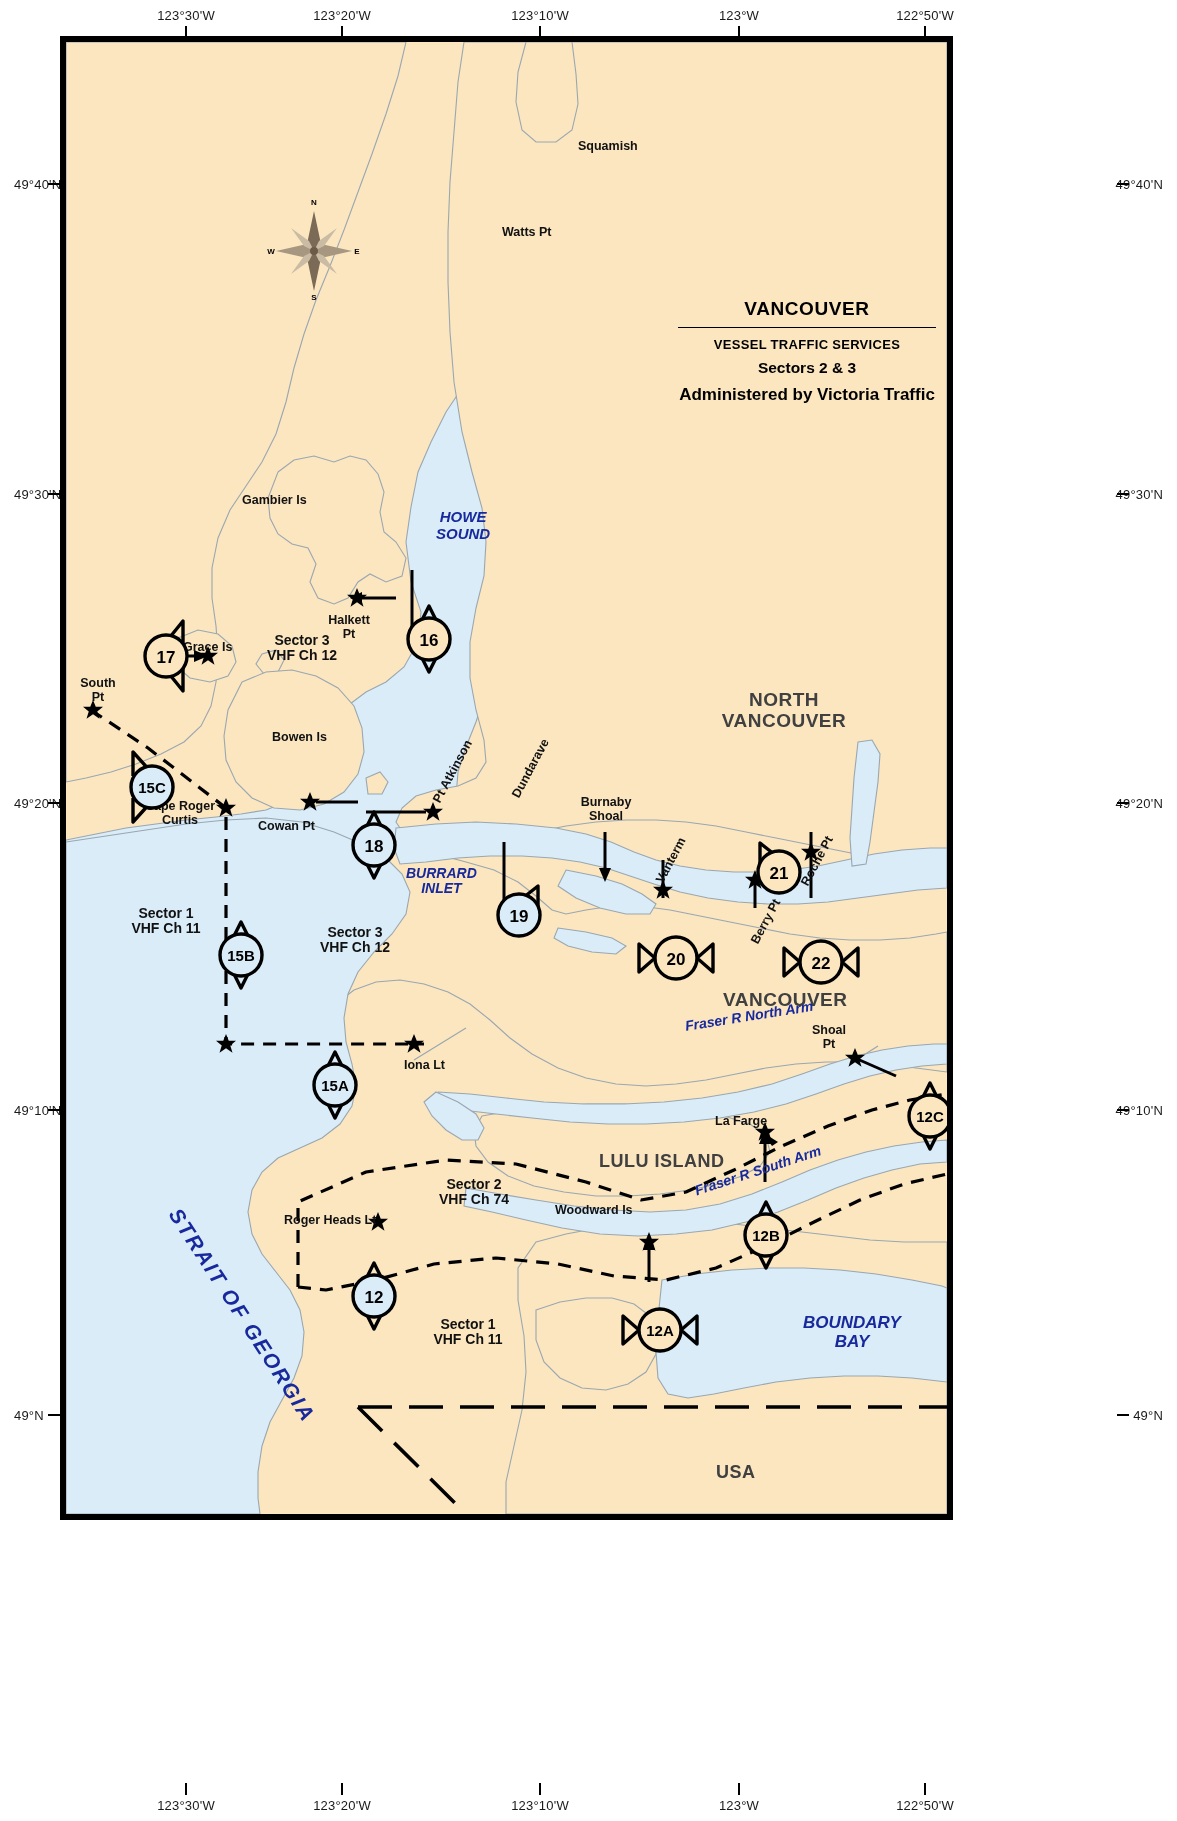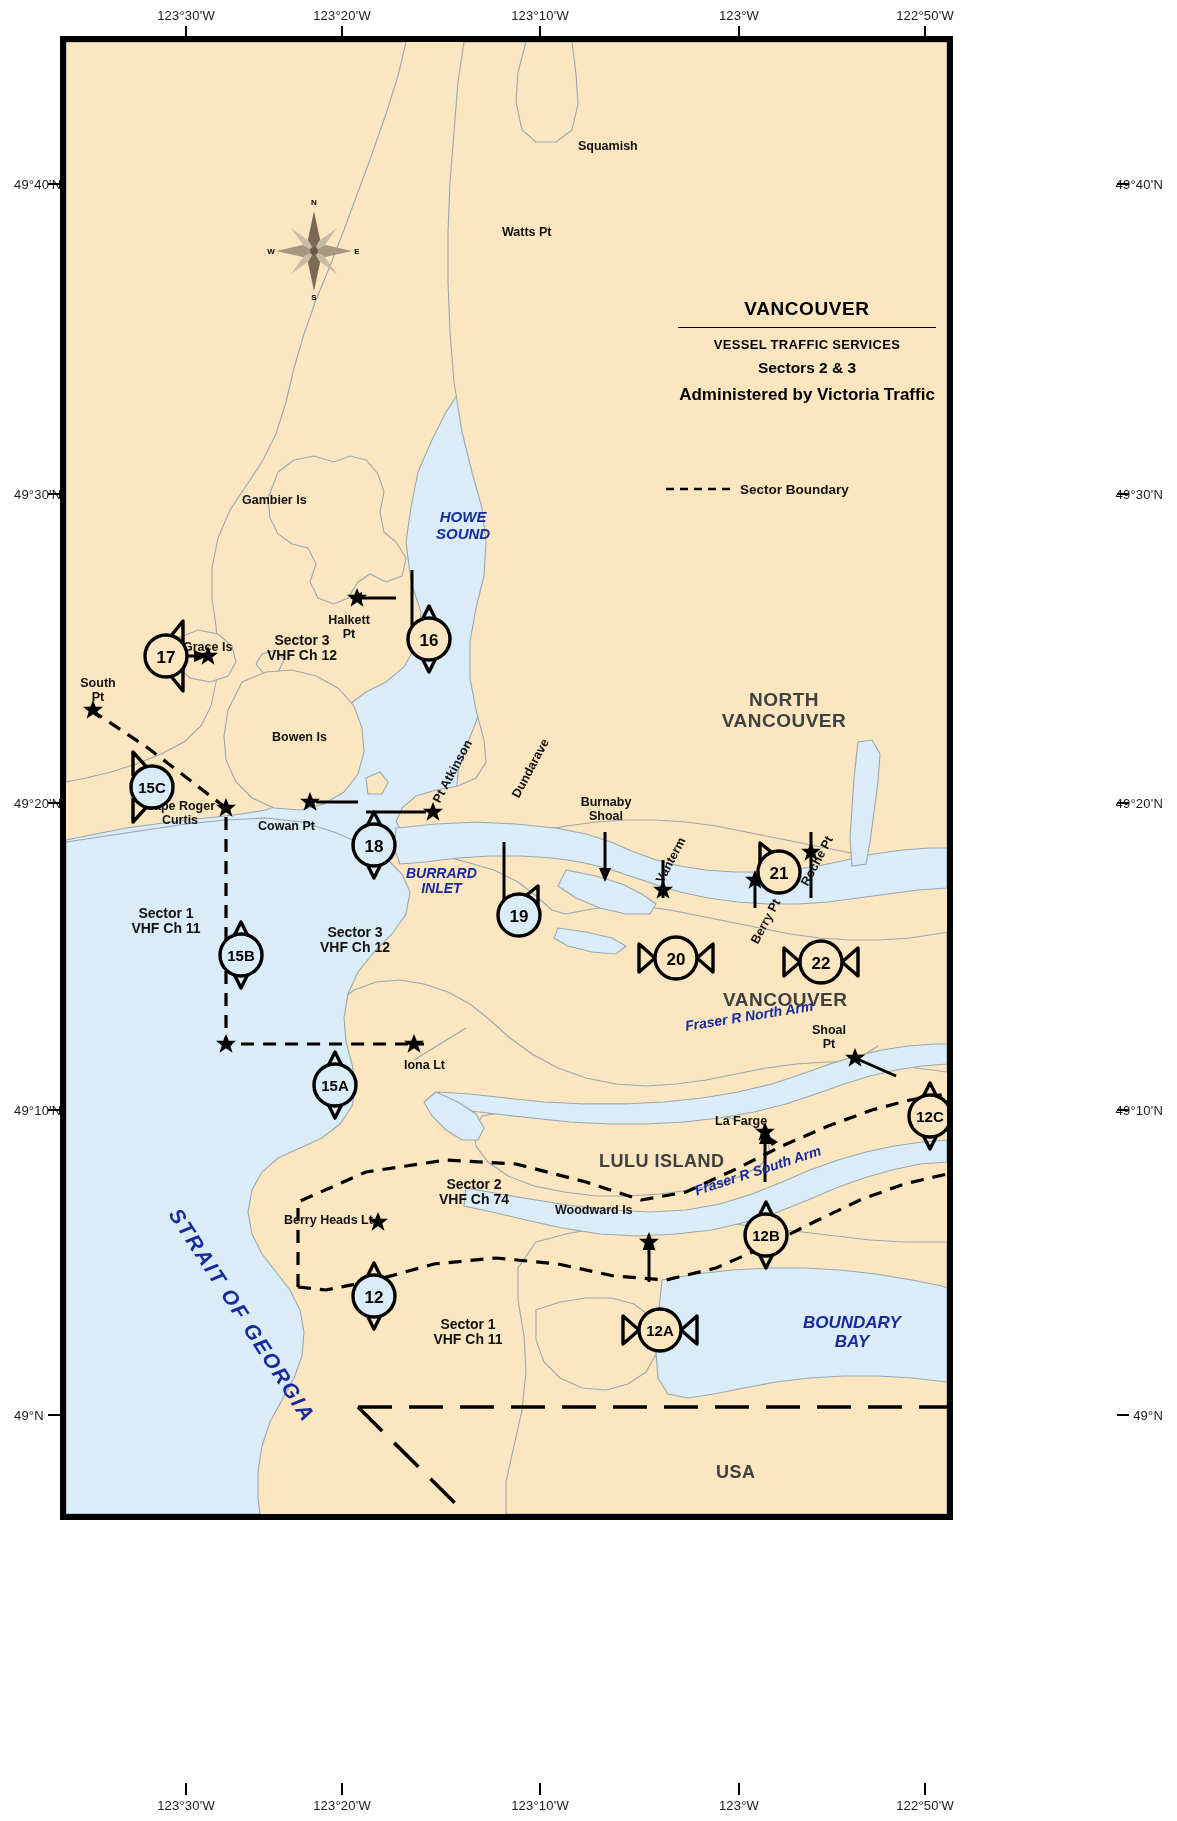--- a/index.html
+++ b/index.html
@@ -368,28 +368,20 @@
 
     <div id="titleblock">
       <div class="t1">VANCOUVER</div>
       <hr>
       <div class="t2">VESSEL TRAFFIC SERVICES</div>
       <div class="t3">Sectors 2 &amp; 3</div>
       <div class="t4">Administered by Victoria Traffic</div>
     </div>
 
     <div id="legend">
-      <div class="lrow">
-        <div class="lsym">
-          <svg width="74" height="12" viewBox="0 0 74 12">
-              <line x1="2" y1="6" x2="72" y2="6" stroke="#000" stroke-width="2.4" stroke-dasharray="8 6"></line>
-            </svg>
-        </div>
-        <div class="ltxt">Sector Boundary</div>
-      </div>
     </div>
 
     <div class="cip" style="left:200px;top:152px;">
       <svg width="96" height="110" viewBox="0 0 96 110">
         <text x="48" y="11" text-anchor="middle" font-size="8" font-weight="bold" font-family="Liberation Sans, sans-serif">N</text>
         <text x="48" y="106" text-anchor="middle" font-size="8" font-weight="bold" font-family="Liberation Sans, sans-serif">S</text>
         <text x="5" y="60" text-anchor="middle" font-size="8" font-weight="bold" font-family="Liberation Sans, sans-serif">W</text>
         <text x="91" y="60" text-anchor="middle" font-size="8" font-weight="bold" font-family="Liberation Sans, sans-serif">E</text>
         <g transform="translate(48,57)">
           <path d="M0,-40 L7,-7 L0,0 L-7,-7 Z" fill="#7b6a55"></path>
@@ -433,21 +425,21 @@
     <div class="lbl pt c" style="left:46px;top:758px;width:136px;white-space:pre;">Cape Roger
 Curtis</div>
     <div class="lbl pt" style="left:192px;top:778px;">Cowan Pt</div>
     <div class="lbl pt c" style="left:495px;top:754px;width:90px;white-space:pre;">Burnaby
 Shoal</div>
     <div class="lbl pt" style="left:338px;top:1017px;">Iona Lt</div>
     <div class="lbl pt c" style="left:735px;top:982px;width:56px;white-space:pre;">Shoal
 Pt</div>
     <div class="lbl pt" style="left:649px;top:1073px;">La Farge</div>
     <div class="lbl pt" style="left:489px;top:1162px;">Woodward Is</div>
-    <div class="lbl pt" style="left:218px;top:1172px;">Berry Heads Lt</div>
+    <div class="lbl pt" style="left:218px;top:1172px;">Roger Heads Lt</div>
 
     <div class="lbl pt rot" style="left:365px;top:757px;transform:rotate(-62deg);">Pt Atkinson</div>
     <div class="lbl pt rot" style="left:444px;top:752px;transform:rotate(-62deg);">Dundarave</div>
     <div class="lbl pt rot" style="left:588px;top:837px;transform:rotate(-62deg);">Vanterm</div>
     <div class="lbl pt rot" style="left:683px;top:898px;transform:rotate(-62deg);">Berry Pt</div>
     <div class="lbl pt rot" style="left:733px;top:840px;transform:rotate(-62deg);">Roche Pt</div>
 
     <div class="lbl sector" style="left:176px;top:591px;width:120px;">
       <div>Sector 3</div>
       <div>VHF Ch 12</div>

